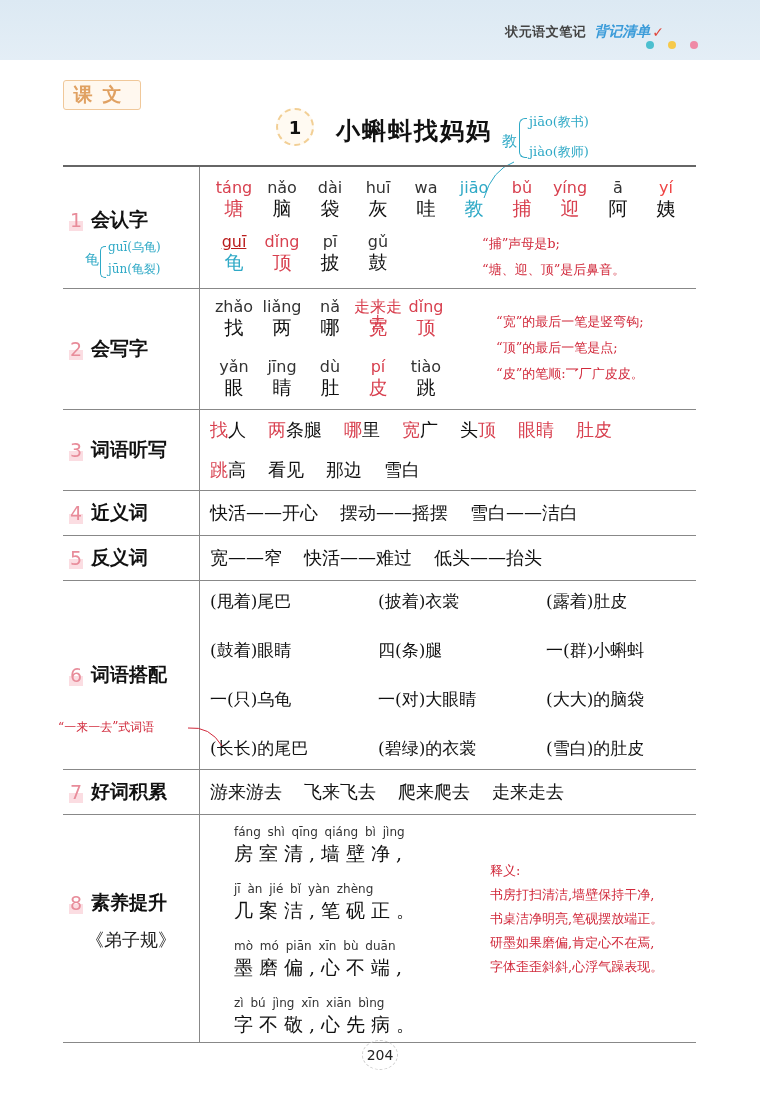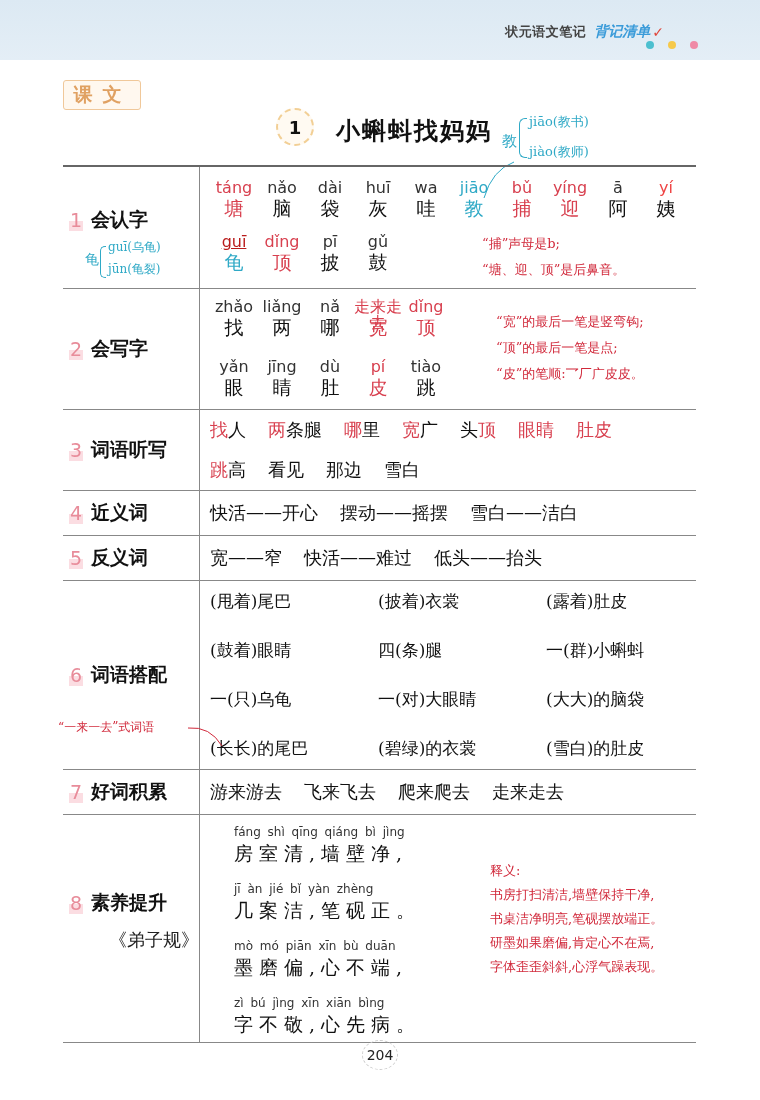--- a/index.html
+++ b/index.html
@@ -329,21 +329,21 @@
       </div>
     </td>
   </tr>
 
   <tr class="r8">
     <td class="label">
       <div class="lab" style="margin-top:-14px;">
             <span class="num">8</span>
             <span>素养提升</span>
           </div>
-      <div style="font-family:'DejaVu Serif',serif;font-size:18px;color:#222;text-align:right;margin-top:12px;">《弟子规》</div>
+      <div style="font-family:'DejaVu Serif',serif;font-size:18px;color:#222;text-align:center;margin-top:12px;">《弟子规》</div>
     </td>
     <td class="content">
       <div class="poem-block">
         <div class="poem-line">
           <div class="poem-py">fáng shì qīng    qiáng bì jìng</div>
           <div class="poem-hz">房室清,墙壁净,</div>
         </div>
         <div class="poem-line">
           <div class="poem-py">jī àn jié    bǐ yàn zhèng</div>
           <div class="poem-hz">几案洁,笔砚正。</div>

